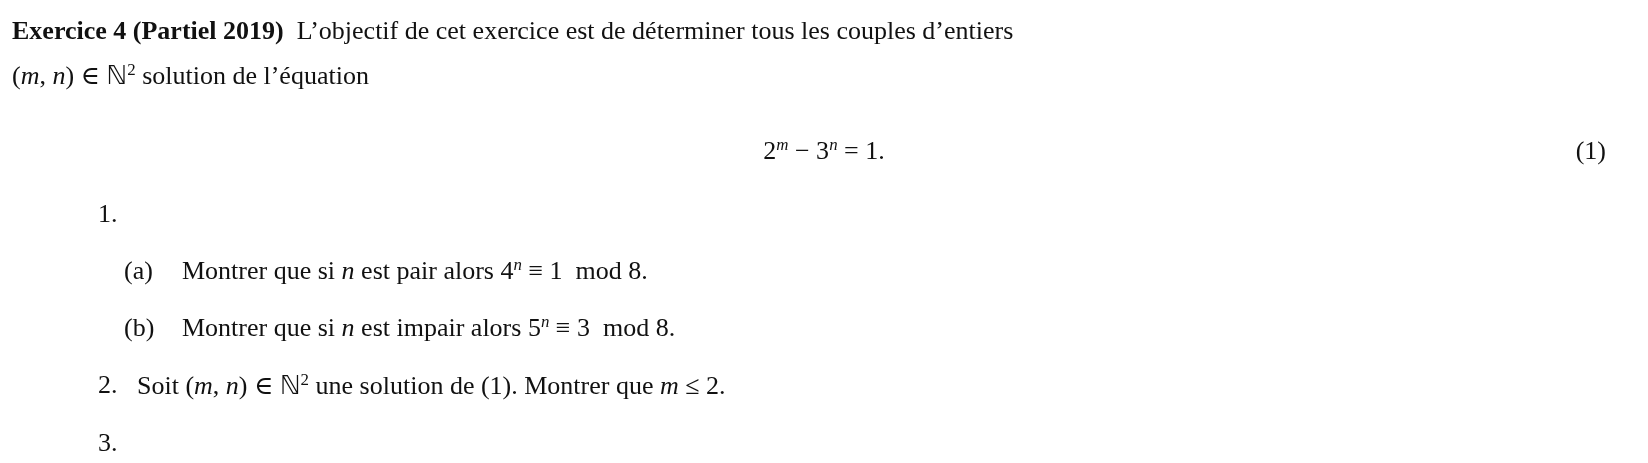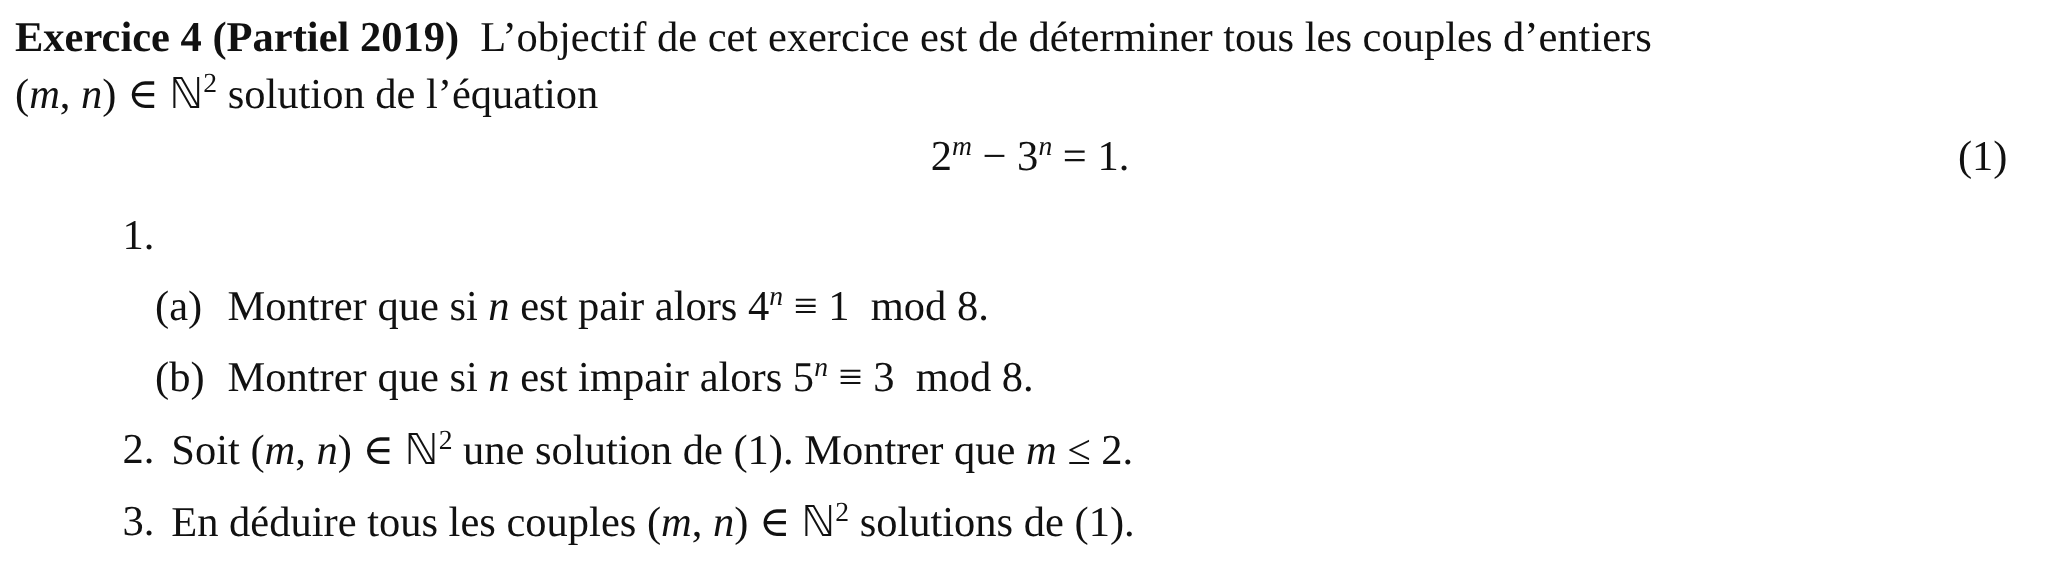--- a/index.html
+++ b/index.html
@@ -11,34 +11,34 @@
     width: 1648px;
     height: 463px;
     overflow: hidden;
   }
   .doc {
     box-sizing: border-box;
     width: 1648px;
     height: 463px;
     padding: 8px 12px 0 12px;
     font-family: "Liberation Serif", "DejaVu Serif", serif;
-    font-size: 34px;
+    font-size: 26px;
     color: #111111;
   }
   
   .para {
     margin: 0;
     line-height: 45px;
   }
   .line { display: block; white-space: nowrap; }
 
   
   .equation-row {
     position: relative;
-    margin-top: 1px;
+    margin-top: 26px;
     height: 54px;
     line-height: 54px;
     text-align: center;
     white-space: nowrap;
   }
   .eq-number {
     position: absolute;
     right: 30px;
     top: 0;
   }
@@ -106,17 +106,16 @@
       <span class="content"><span>Montrer que si </span><span class="s-i">n</span><span> est impair alors 5</span><span class="s-isup">n</span><span> ≡ 3 mod 8.</span></span>
     </div>
 
     <div class="item lvl1">
       <span class="label">2.</span>
       <span class="content"><span>Soit (</span><span class="s-i">m</span><span>, </span><span class="s-i">n</span><span>) ∈ </span><span class="s-bb">ℕ</span><span class="s-sup">2</span><span> une solution de (1). Montrer que </span><span class="s-i">m</span><span> ≤ 2.</span></span>
     </div>
 
     <div class="item lvl1">
       <span class="label">3.</span>
-      <span class="content"><span>En déduire tous les couples (</span><span class="s-i">m</span><span>, </span><span class="s-i">n</span><span>) ∈ </span><span class="s-bb">ℕ</span><span class="s-sup">2</span><span> solutions de (1).</span></span>
     </div>
 
   </div>
 </div>
 
 </body></html>

